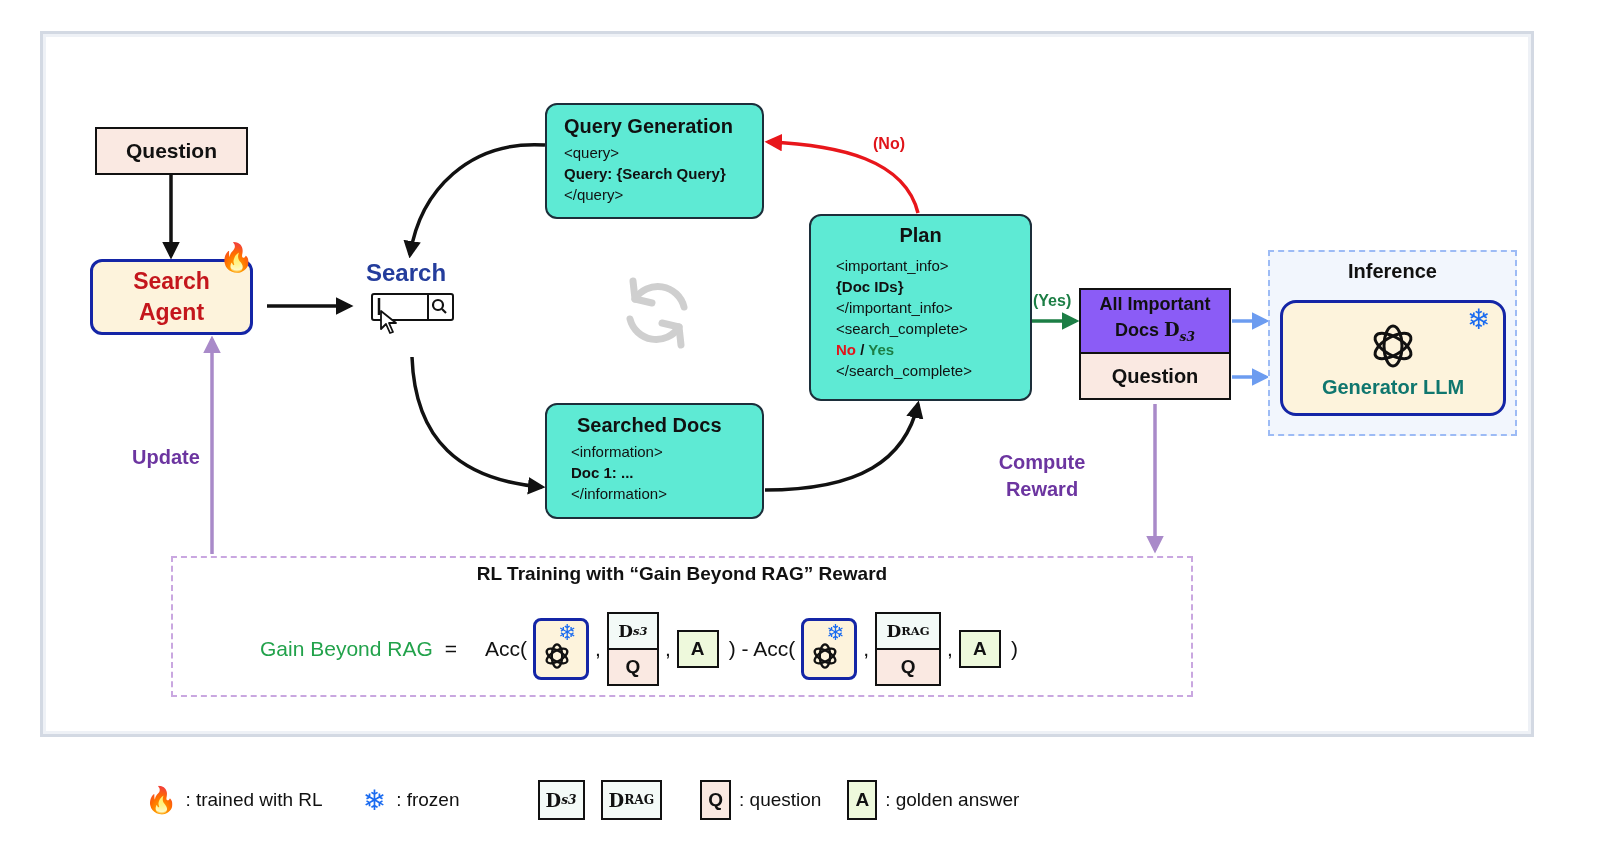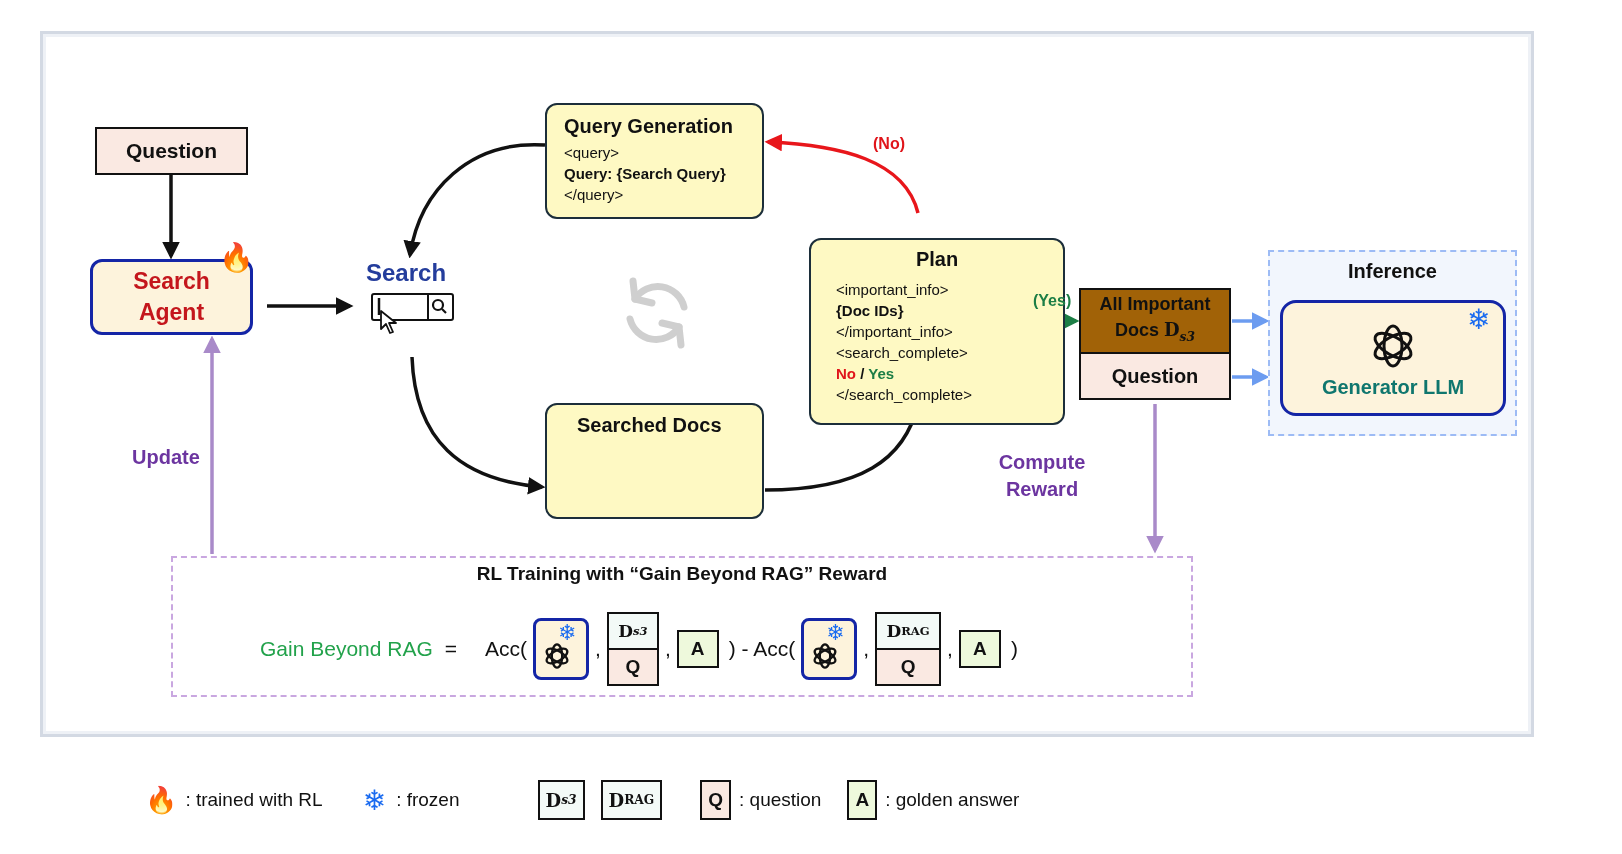--- a/index.html
+++ b/index.html
@@ -6,30 +6,30 @@
   body{width:1622px;height:854px;position:relative;overflow:hidden;font-family:"Liberation Sans",sans-serif;color:#111;}
   .frame{position:absolute;left:40px;top:31px;width:1494px;height:706px;border:3px solid #d3d9e3;box-shadow:0 0 0 3px #eef1f6 inset;box-sizing:border-box;}
   .abs{position:absolute;box-sizing:border-box;}
   .b{font-weight:bold;}
   svg.arrows{position:absolute;left:0;top:0;width:1622px;height:854px;pointer-events:none;}
   .question-top{left:95px;top:127px;width:153px;height:48px;background:#fae9e2;border:2px solid #111;display:flex;align-items:center;justify-content:center;font-size:21px;font-weight:bold;}
   .agent{left:90px;top:259px;width:163px;height:76px;background:#fdf3dc;border:3px solid #1425a6;border-radius:12px;display:flex;flex-direction:column;align-items:center;justify-content:center;font-size:23px;font-weight:bold;color:#c4161c;line-height:31px;}
   .fire{position:absolute;font-size:28px;line-height:28px;}
   .search-lbl{left:366px;top:259px;font-size:24px;font-weight:bold;color:#243d9c;}
   .searchbox{left:371px;top:293px;width:83px;height:28px;border:2px solid #111;border-radius:3px;background:#fff;}
-  .node{background:#fef9c3;border:2.5px solid #1c2e3a;border-radius:12px;}
+  .node{background:#5eead4;border:2.5px solid #1c2e3a;border-radius:12px;}
   .node .title{font-size:20px;font-weight:bold;}
   .node .ln{font-size:15px;line-height:21px;}
   .qg{left:545px;top:103px;width:219px;height:116px;padding:10px 0 0 17px;}
   .sd{left:545px;top:403px;width:219px;height:116px;padding:9px 0 0 24px;}
   .sd .title{margin-left:6px;}
-  .plan{left:809px;top:214px;width:256px;height:187px;padding:8px 0 0 25px;margin-top:24px;}
+  .plan{left:809px;top:214px;width:223px;height:187px;padding:8px 0 0 25px;}
   .plan .title{text-align:center;margin-left:-25px;margin-bottom:8px;}
   .red{color:#e0151b;} .green{color:#1c7e45;}
-  .docs-box{left:1079px;top:288px;width:152px;height:66px;background:#a16207;border:2.5px solid #111;display:flex;flex-direction:column;align-items:center;justify-content:center;font-size:18px;font-weight:bold;line-height:25px;}
+  .docs-box{left:1079px;top:288px;width:152px;height:66px;background:#8b5cf6;border:2.5px solid #111;display:flex;flex-direction:column;align-items:center;justify-content:center;font-size:18px;font-weight:bold;line-height:25px;}
   .q-box{left:1079px;top:352px;width:152px;height:48px;background:#fae9e2;border:2.5px solid #111;display:flex;align-items:center;justify-content:center;font-size:20px;font-weight:bold;}
   .serif{font-family:"DejaVu Serif","Liberation Serif",serif;font-weight:bold;}
   .inference{left:1268px;top:250px;width:249px;height:186px;background:#f2f6fd;border:2px dashed #9dbbf5;}
   .inf-title{left:1268px;top:260px;width:249px;text-align:center;font-size:20px;font-weight:bold;}
   .gen{left:1280px;top:300px;width:226px;height:116px;background:#fdf3dc;border:3px solid #1425a6;border-radius:16px;}
   .gen-lbl{left:1280px;top:376px;width:226px;text-align:center;font-size:20px;font-weight:bold;color:#0f766e;}
   .snow{position:absolute;color:#1a6bf0;font-size:28px;line-height:28px;}
   .lbl-purple{font-size:20px;font-weight:bold;color:#6c35a0;text-align:center;line-height:27px;}
   .rl{left:171px;top:556px;width:1022px;height:141px;border:2px dashed #c9a7e0;}
   .eq{font-size:21px;font-weight:normal;}
@@ -113,20 +113,25 @@
     <div class="ln">&lt;query&gt;</div>
     <div class="ln b">Query: {Search Query}</div>
     <div class="ln">&lt;/query&gt;</div>
   </div>
 </div>
 
 <div class="abs b red" style="left:873px;top:135px;font-size:16px;">(No)</div>
 
 <div class="abs node sd">
   <div class="title">Searched Docs</div>
+  <div style="margin-top:4px;">
+    <div class="ln">&lt;information&gt;</div>
+    <div class="ln b">Doc 1: ...</div>
+    <div class="ln">&lt;/information&gt;</div>
+  </div>
 </div>
 
 <div class="abs node plan">
   <div class="title">Plan</div>
   <div class="ln">&lt;important_info&gt;</div>
   <div class="ln b">{Doc IDs}</div>
   <div class="ln">&lt;/important_info&gt;</div>
   <div class="ln">&lt;search_complete&gt;</div>
   <div class="ln b"><span class="red">No</span><span> / </span><span class="green">Yes</span></div>
   <div class="ln">&lt;/search_complete&gt;</div>

